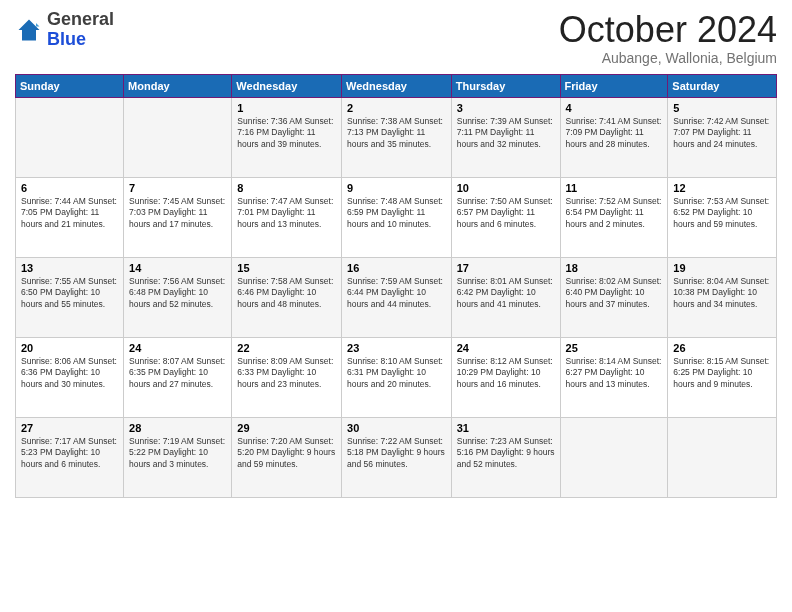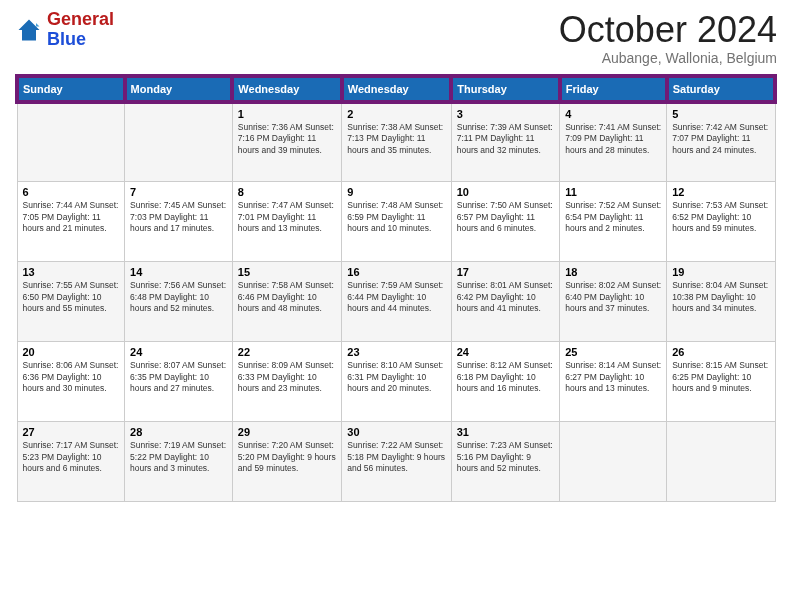--- a/index.html
+++ b/index.html
@@ -25,21 +25,21 @@
     .logo {
       display: flex;
       align-items: center;
       gap: 4px;
     }
     .logo-text {
       font-size: 18px;
       font-weight: bold;
       line-height: 1.1;
     }
-    .logo-general { color: #b91c1c; }
+    .logo-general { color: #404040; }
     .logo-blue { color: #1d4ed8; }
     .logo-icon {
       width: 28px;
       height: 28px;
     }
     .title-block {
       text-align: right;
       margin-left: 16px;
     }
     .month-title {
@@ -57,21 +57,21 @@
       border-collapse: collapse;
       font-size: 9.5px;
     }
     .calendar thead th {
       background: #1a6bb5;
       color: #fff;
       padding: 5px 4px;
       text-align: left;
       font-size: 11px;
       font-weight: 600;
-      border: 4px solid #701a75;
+      border: 1px solid #701a75;
     }
     .calendar tbody td {
       border: 1px solid #ccc;
       vertical-align: top;
       padding: 4px 5px;
       width: 113px;
       min-height: 75px;
       height: 80px;
     }
     .calendar tbody tr:nth-child(odd) td {
@@ -273,21 +273,21 @@
           </td>
           <td>
             <span class="day-num">23</span>
             <div class="day-info">Sunrise: 8:10 AM
 Sunset: 6:31 PM
 Daylight: 10 hours and 20 minutes.</div>
           </td>
           <td>
             <span class="day-num">24</span>
             <div class="day-info">Sunrise: 8:12 AM
-Sunset: 6:18 PM
+Sunset: 10:29 PM
 Daylight: 10 hours and 16 minutes.</div>
           </td>
           <td>
             <span class="day-num">25</span>
             <div class="day-info">Sunrise: 8:14 AM
 Sunset: 6:27 PM
 Daylight: 10 hours and 13 minutes.</div>
           </td>
           <td>
             <span class="day-num">26</span>

